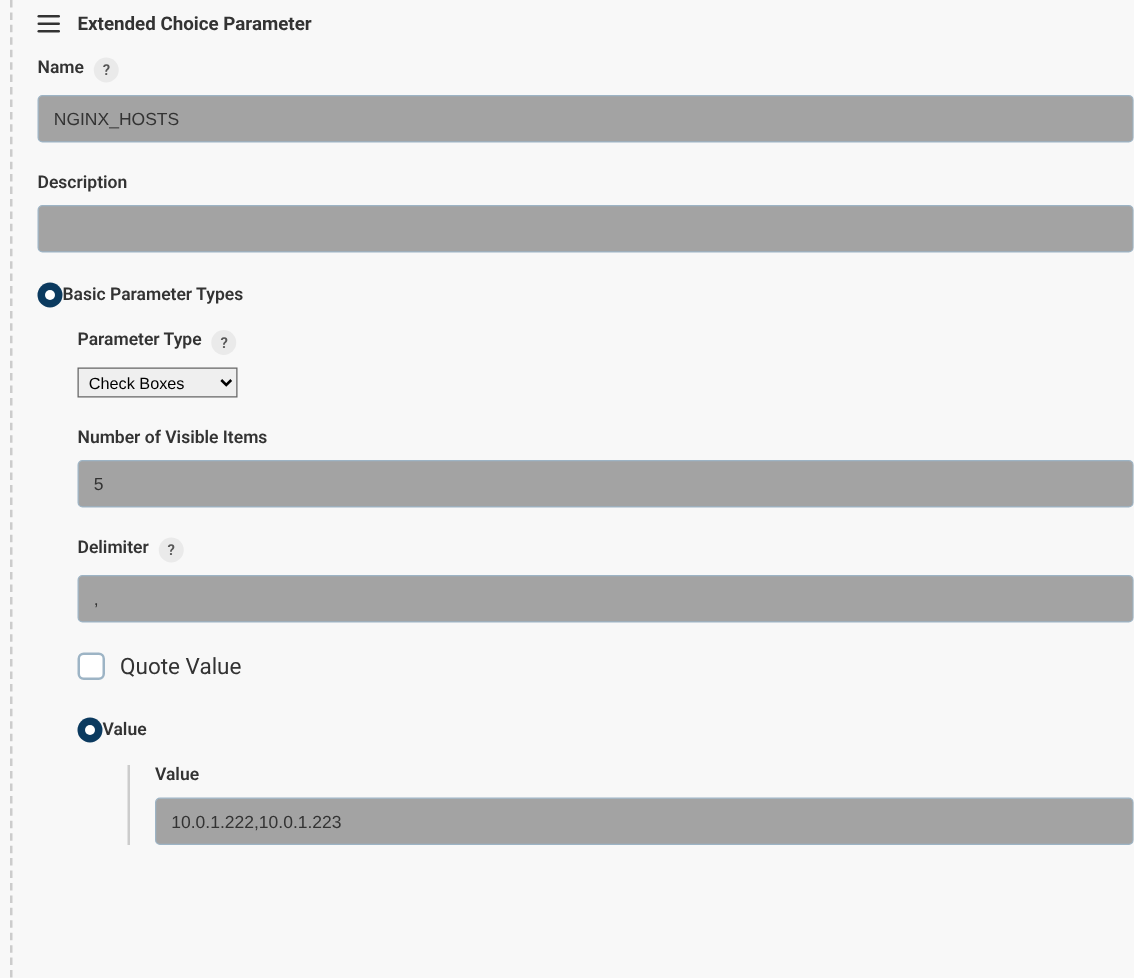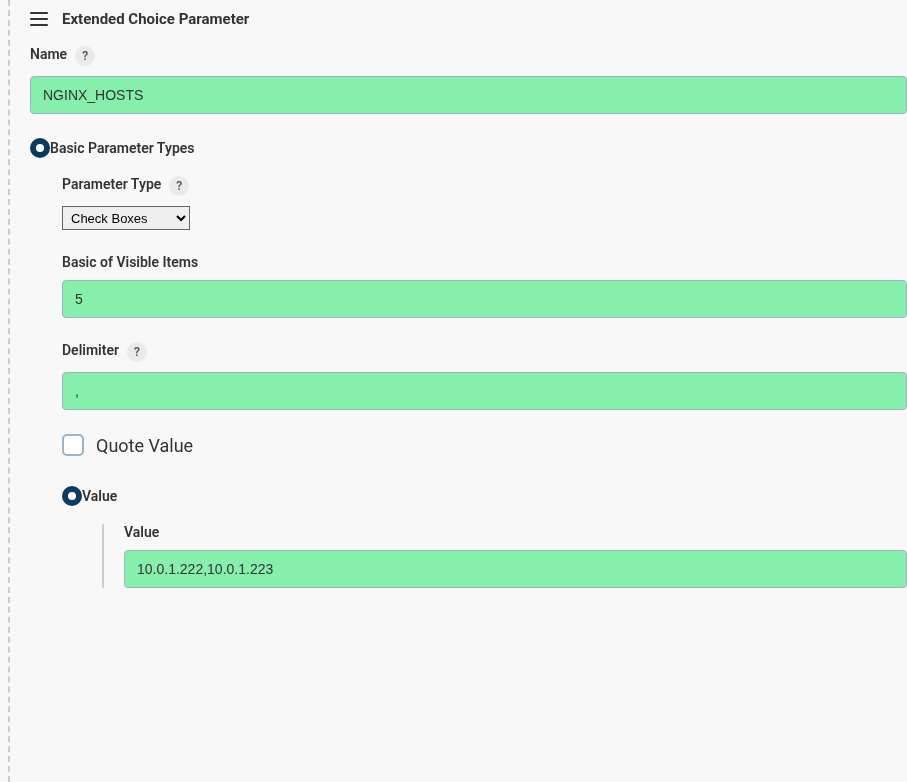--- a/index.html
+++ b/index.html
@@ -77,21 +77,21 @@
       justify-content: center;
       cursor: pointer;
     }
     .text-input {
       width: 100%;
       height: 38px;
       padding: 8px 12px;
       font-size: 14px;
       border: 1px solid #9db4c5;
       border-radius: 4px;
-      background: #86efac;
+      background: #a3a3a3;
       color: #333;
       outline: none;
     }
     .radio-row {
       display: flex;
       align-items: center;
       margin-bottom: 18px;
       margin-top: 8px;
     }
     .radio-outer {
@@ -171,20 +171,26 @@
   </div>
 
   <div class="field-block">
     <div class="field-label-row">
       <span class="field-label">Name</span>
       <span class="help-badge">?</span>
     </div>
     <input type="text" class="text-input" value="NGINX_HOSTS" style="">
   </div>
 
+  <div class="field-block">
+    <div class="field-label-row">
+      <span class="field-label">Description</span>
+    </div>
+    <input type="text" class="text-input" value="" style="">
+  </div>
 
   <div class="radio-row">
     <div class="radio-outer">
       <div class="radio-inner"></div>
     </div>
     <span class="radio-label">Basic Parameter Types</span>
   </div>
 
   <div class="indent-1">
 
@@ -193,21 +199,21 @@
         <span class="field-label">Parameter Type</span>
         <span class="help-badge">?</span>
       </div>
       <select class="select-input">
         <option>Check Boxes</option>
       </select>
     </div>
 
     <div class="field-block">
       <div class="field-label-row">
-        <span class="field-label">Basic of Visible Items</span>
+        <span class="field-label">Number of Visible Items</span>
       </div>
       <input type="text" class="text-input" value="5" style="">
     </div>
 
     <div class="field-block">
       <div class="field-label-row">
         <span class="field-label">Delimiter</span>
         <span class="help-badge">?</span>
       </div>
       <input type="text" class="text-input" value="," style="">

